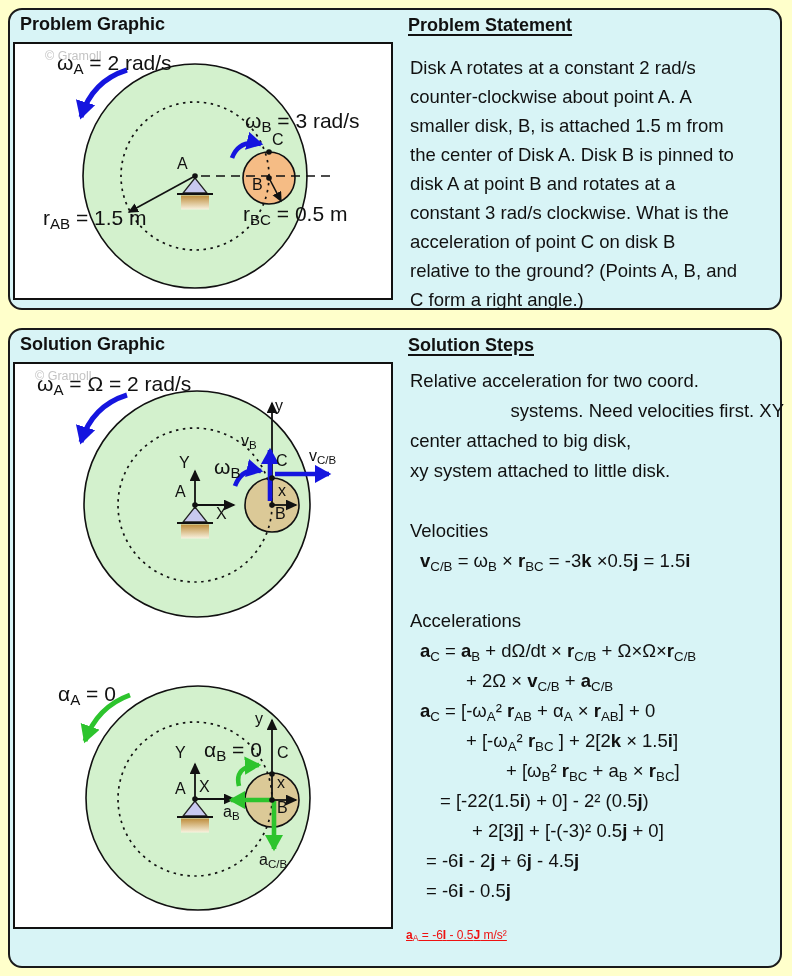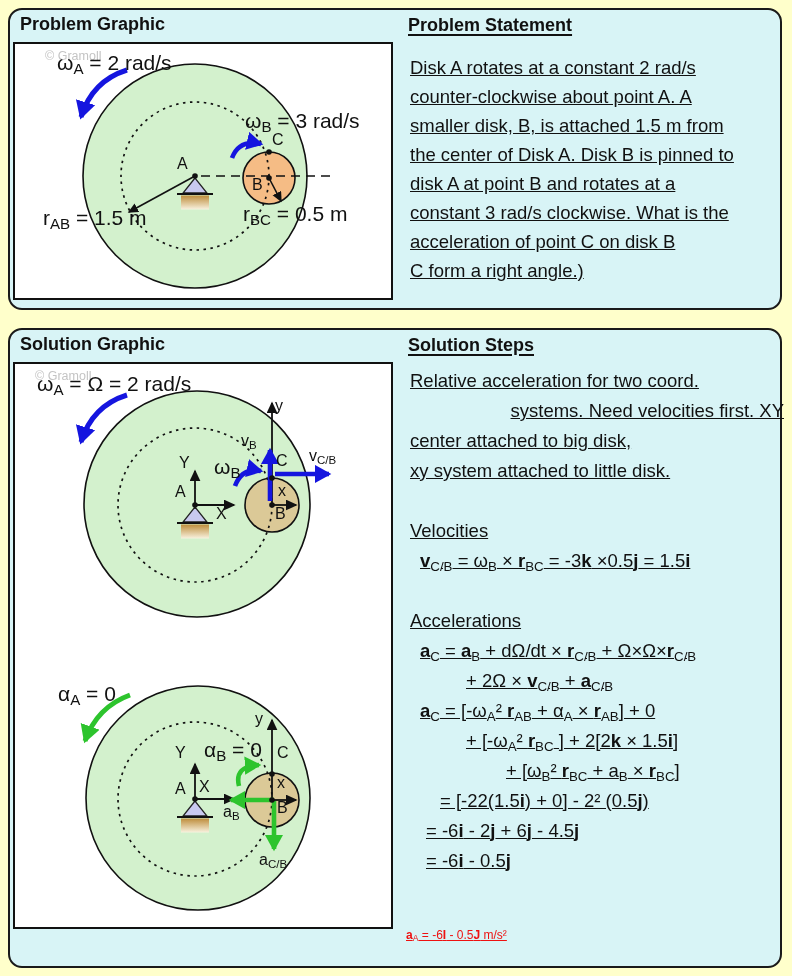--- a/index.html
+++ b/index.html
@@ -15,21 +15,21 @@
   }
   .panel{position:absolute;left:8px;width:774px;background:var(--panel_bg);
     border:2px solid var(--panel_border);border-radius:14px;box-sizing:border-box;}
   .panel-title{position:absolute;font-size:18px;font-weight:bold;white-space:nowrap;}
   .underlined{text-decoration:underline;text-underline-offset:3px;text-decoration-thickness:2px;}
   .gbox{position:absolute;background:#fff;border:2px solid var(--box_border);box-sizing:content-box;}
   .gbox svg{position:absolute;left:0;top:0;}
   .dlabel{position:absolute;font-size:16px;white-space:nowrap;line-height:1.05;}
   .dlabel.big{font-size:21px;}
   .watermark{position:absolute;font-size:12.5px;color:var(--watermark);white-space:nowrap;}
-  .txtcol{position:absolute;text-decoration:underline;}
+  .txtcol{position:absolute;}
   .line-block .math-line{white-space:nowrap;}
   .stmt-line{height:29px;line-height:29px;font-size:18.5px;white-space:nowrap;}
   .step-line{height:30px;line-height:30px;font-size:18.5px;white-space:nowrap;}
   .answer{position:absolute;font-size:12px;color:var(--red);white-space:nowrap;text-decoration:underline;}
   .bv{font-weight:bold;}
   .sb{font-size:0.72em;vertical-align:-0.28em;}
   
   .stroke-k{stroke:#111;fill:none;}
   .arrow-blue{stroke:var(--blue);fill:none;}
   .arrow-green{stroke:var(--green);fill:none;}
@@ -89,20 +89,21 @@
 
 <div class="panel-title underlined" style="left:408px;top:15px;">Problem Statement</div>
 <div class="txtcol line-block" style="left:410px;top:53px;width:372px;">
     <div class="math-line stmt-line">Disk A rotates at a constant 2 rad/s</div>
     <div class="math-line stmt-line">counter-clockwise about point A. A</div>
     <div class="math-line stmt-line">smaller disk, B, is attached 1.5 m from</div>
     <div class="math-line stmt-line">the center of Disk A. Disk B is pinned to</div>
     <div class="math-line stmt-line">disk A at point B and rotates at a</div>
     <div class="math-line stmt-line">constant 3 rad/s clockwise. What is the</div>
     <div class="math-line stmt-line">acceleration of point C on disk B</div>
+    <div class="math-line stmt-line">relative to the ground? (Points A, B, and</div>
     <div class="math-line stmt-line">C form a right angle.)</div>
   </div>
 
 <div class="panel" style="top:328px;height:640px;"></div>
 <div class="panel-title" style="left:20px;top:334px;">Solution Graphic</div>
 
 <div class="gbox" style="left:13px;top:362px;width:376px;height:563px;">
   <svg width="376" height="563" viewBox="0 0 376 563">
 
     <circle cx="182" cy="140" r="113" fill="var(--big_disk)" stroke="#111" stroke-width="1.6"></circle>
@@ -182,16 +183,17 @@
     <div class="math-line step-line" style="padding-left: 6px;">Velocities</div>
     <div class="math-line step-line" style="padding-left: 16px;"><span class="bv">v</span><span class="sb">C/B</span> = ω<span class="sb">B</span> × <span class="bv">r</span><span class="sb">BC</span> = -3<span class="bv">k</span> ×0.5<span class="bv">j</span> = 1.5<span class="bv">i</span></div>
     <div class="math-line step-line"></div>
     <div class="math-line step-line" style="padding-left: 6px;">Accelerations</div>
     <div class="math-line step-line" style="padding-left: 16px;"><span class="bv">a</span><span class="sb">C</span> = <span class="bv">a</span><span class="sb">B</span> + dΩ/dt × <span class="bv">r</span><span class="sb">C/B</span> + Ω×Ω×<span class="bv">r</span><span class="sb">C/B</span></div>
     <div class="math-line step-line" style="padding-left: 62px;">+ 2Ω × <span class="bv">v</span><span class="sb">C/B</span> + <span class="bv">a</span><span class="sb">C/B</span></div>
     <div class="math-line step-line" style="padding-left: 16px;"><span class="bv">a</span><span class="sb">C</span> = [-ω<span class="sb">A</span>² <span class="bv">r</span><span class="sb">AB</span> + α<span class="sb">A</span> × <span class="bv">r</span><span class="sb">AB</span>] + 0</div>
     <div class="math-line step-line" style="padding-left: 62px;">+ [-ω<span class="sb">A</span>² <span class="bv">r</span><span class="sb">BC</span> ] + 2[2<span class="bv">k</span> × 1.5<span class="bv">i</span>]</div>
     <div class="math-line step-line" style="padding-left: 102px;">+ [ω<span class="sb">B</span>² <span class="bv">r</span><span class="sb">BC</span> + a<span class="sb">B</span> × <span class="bv">r</span><span class="sb">BC</span>]</div>
     <div class="math-line step-line" style="padding-left: 36px;">= [-22(1.5<span class="bv">i</span>) + 0] - 2² (0.5<span class="bv">j</span>)</div>
+    <div class="math-line step-line" style="padding-left: 68px;">+ 2[3<span class="bv">j</span>] + [-(-3)² 0.5<span class="bv">j</span> + 0]</div>
     <div class="math-line step-line" style="padding-left: 22px;">= -6<span class="bv">i</span> - 2<span class="bv">j</span> + 6<span class="bv">j</span> - 4.5<span class="bv">j</span></div>
     <div class="math-line step-line" style="padding-left: 22px;">= -6<span class="bv">i</span> - 0.5<span class="bv">j</span></div>
   </div>
 <div class="answer" style="left:406px;top:928px;"><span class="bv">a</span><span class="sb">A</span> = -6<span class="bv">I</span> - 0.5<span class="bv">J</span> m/s²</div>
 
 </body></html>

